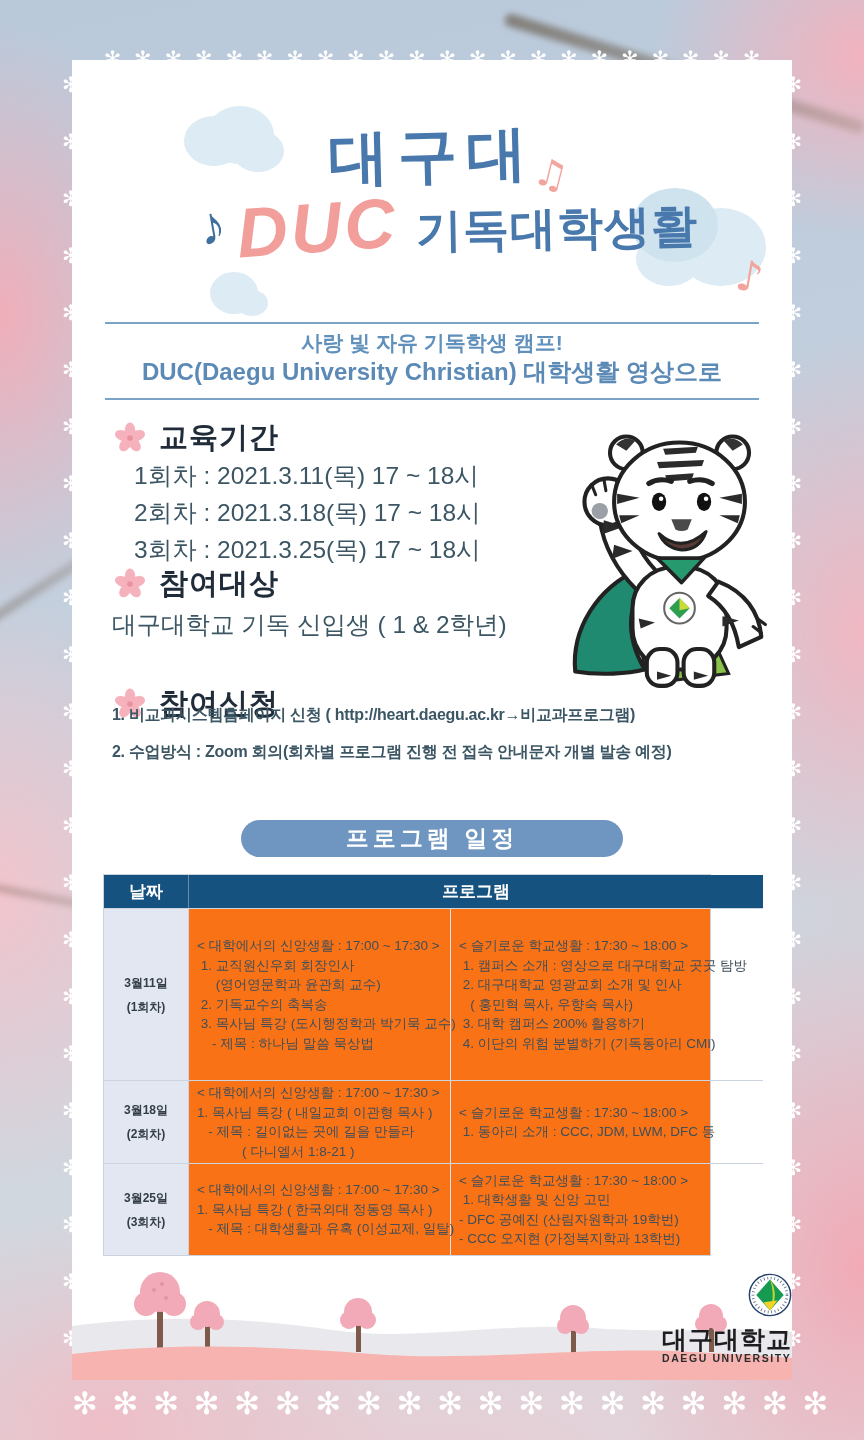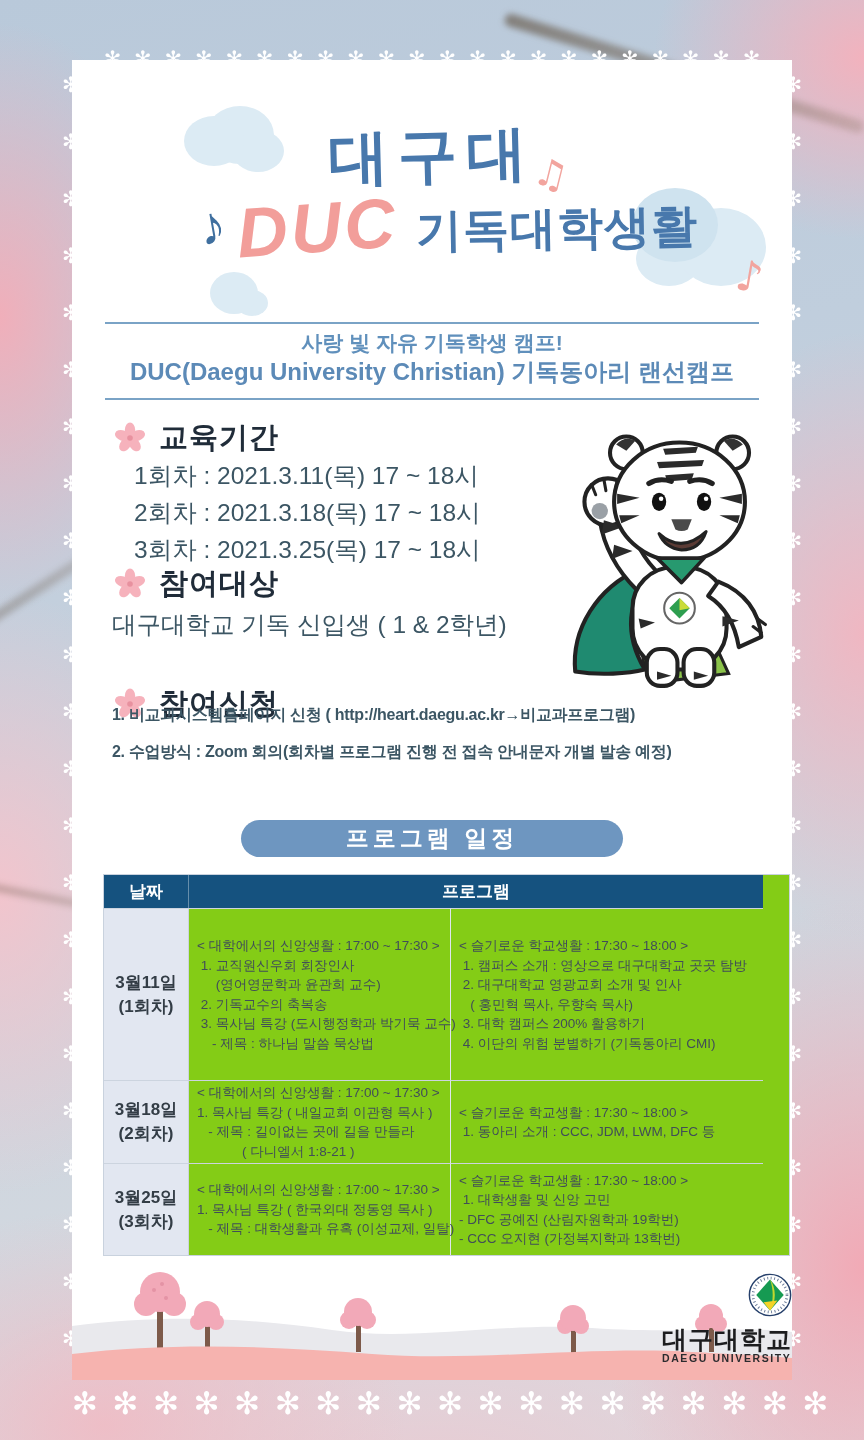--- a/index.html
+++ b/index.html
@@ -57,30 +57,30 @@
   .body-period{top:397px;font-size:24.5px;line-height:37px;margin-left:22px;}
   .body-target{top:546px;font-size:24.5px;line-height:37px;}
   .body-apply{top:636px;font-size:16px;line-height:37px;letter-spacing:-0.3px;font-weight:bold;}
 
   .tiger{position:absolute;left:446px;top:356px;width:276px;height:276px;}
 
   .pill{position:absolute;top:760px;left:50%;transform:translateX(-50%);width:382px;height:37px;
     border-radius:19px;background:#6e96c0;color:#fff;font-size:23px;font-weight:700;letter-spacing:4px;
     display:flex;align-items:center;justify-content:center;}
 
-  .tbl{position:absolute;left:31px;top:814px;width:687px;display:grid;
+  .tbl{position:absolute;left:31px;top:814px;width:608px;display:grid;
     grid-template-columns:85px 262px 312px;grid-template-rows:33px 172px 83px 92px;
-    border:1px solid #c9d2de;box-sizing:border-box;background:#84cc16;color:#414e58;}
+    border:1px solid #c9d2de;box-sizing:border-box;background:#f97316;color:#414e58;}
   .th{background:#15527f;color:#fff;font-weight:700;font-size:17px;display:flex;align-items:center;justify-content:center;}
   .th.cdate{grid-column:1;border-right:1px solid rgba(255,255,255,.35);}
   .th.cprog{grid-column:2/4;}
   .td{border-top:1px solid #ccd4df;display:flex;flex-direction:column;justify-content:center;
     font-size:13.5px;line-height:19.5px;padding:6px 8px;box-sizing:border-box;}
   .td > div{white-space:pre;}
-  .td.date{background:#e2e7f1;align-items:center;justify-content:center;font-size:17px;font-weight:700;
+  .td.date{background:#e2e7f1;align-items:center;justify-content:center;font-size:12px;font-weight:700;
     color:#333d46;line-height:24px;border-right:1px solid #ccd4df;padding:0;}
   .td.l{border-right:1px solid #dfe5ee;}
 
   .logo{position:absolute;top:1213px;width:100%;display:flex;justify-content:center;align-items:flex-end;gap:9px;flex-direction:column;}
   .logo svg{width:44px;height:44px;}
   .logo .kr{font-size:25px;font-weight:800;color:#1d1d1f;letter-spacing:1px;line-height:26px;}
   .logo .en{font-size:10.5px;font-weight:700;color:#2b2b2e;letter-spacing:1.6px;line-height:13px;}
   .land{position:absolute;left:0;bottom:0;}
 </style>
 </head>
@@ -149,21 +149,21 @@
 
   <div class="t1">대구대</div>
   <div class="note n1">♫</div>
   <div class="t2">
     <span class="eighth">♪</span><span class="brand">DUC</span><span class="suffix">기독대학생활</span>
   </div>
   <div class="note n3">♪</div>
 
   <div class="divider d1"></div>
   <div class="sub1">사랑 빛 자유 기독학생 캠프!</div>
-  <div class="sub2">DUC(Daegu University Christian) 기독동아리 랜선캠프</div>
+  <div class="sub2">DUC(Daegu University Christian) 대학생활 영상으로</div>
   <div class="divider d2"></div>
 
   <div class="sec-h h-period">
     <svg viewBox="0 0 40 40">
         <g fill="#f6b2bc">
           <ellipse cx="20" cy="10" rx="6.5" ry="9.5"></ellipse>
           <ellipse cx="20" cy="10" rx="6.5" ry="9.5" transform="rotate(72 20 20)"></ellipse>
           <ellipse cx="20" cy="10" rx="6.5" ry="9.5" transform="rotate(144 20 20)"></ellipse>
           <ellipse cx="20" cy="10" rx="6.5" ry="9.5" transform="rotate(216 20 20)"></ellipse>
           <ellipse cx="20" cy="10" rx="6.5" ry="9.5" transform="rotate(288 20 20)"></ellipse>

